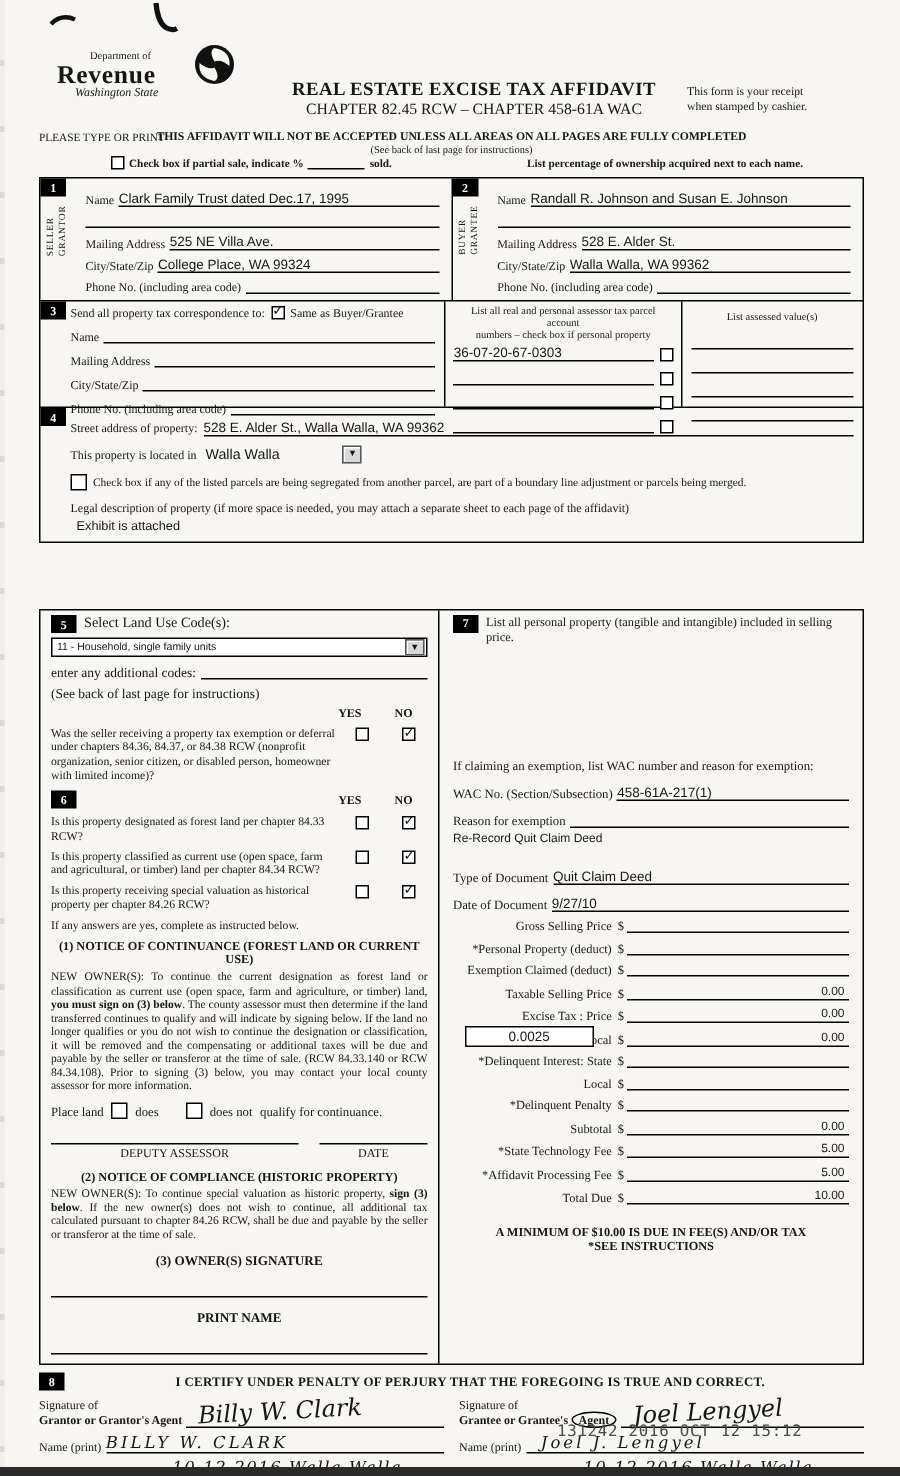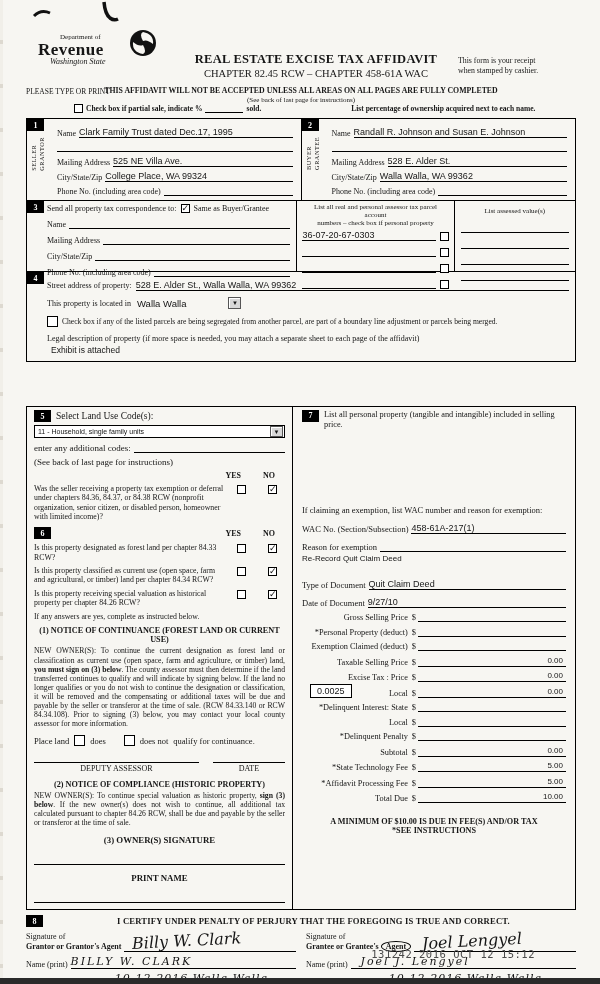--- a/index.html
+++ b/index.html
@@ -80,21 +80,21 @@
 .dep .c1{flex:1.6;border-top:1px solid #000;text-align:center;padding-top:1px}
 .dep .sp{width:14px}
 .dep .c2{flex:.7;border-top:1px solid #000;text-align:center;padding-top:1px}
 .sigline{border-bottom:1px solid #000;height:16px;margin-top:4px}
 
 .s7head{display:flex;gap:5px;font-size:8.3px;line-height:1.25}
 .mrow{display:flex;justify-content:flex-end;align-items:flex-end;margin-top:4.5px;font-size:8.3px;position:relative}
 .mrow .mlbl{}
 .mrow .dollar{margin:0 2px 0 4px}
 .mline{width:148px;border-bottom:1px solid #000;text-align:right;font-family:"Liberation Sans",sans-serif;font-size:8px;min-height:10px;line-height:10px;padding-right:3px}
-.ratebox{position:absolute;left:8px;bottom:0;border:1px solid #000;padding:1px 6px;font-family:"Liberation Sans",sans-serif;font-size:9px;background:#fff}
+.ratebox{position:absolute;left:8px;bottom:0;border:1px solid #000;padding:1px 28px;font-family:"Liberation Sans",sans-serif;font-size:9px;background:#fff}
 
 .sec8{position:relative;margin-top:3px;padding-top:2px}
 .certline{display:flex;align-items:center;gap:8px}
 .certline .txt{flex:1;text-align:center;font-size:8.6px;font-weight:bold;letter-spacing:.2px}
 .sigs{display:flex;margin-top:2px}
 .sigcol{flex:1;padding-right:10px;font-size:8px}
 .sigrow{display:flex;align-items:flex-end;margin-top:3px}
 .sigrow .ul{flex:1;margin-left:3px;min-height:11px;position:relative}
 .bigsig{position:absolute;left:8px;bottom:-2px;font-size:16px;white-space:nowrap;transform:rotate(-3deg);transform-origin:left}
 .oval{border:1px solid #000;border-radius:50%;padding:0 4px}

